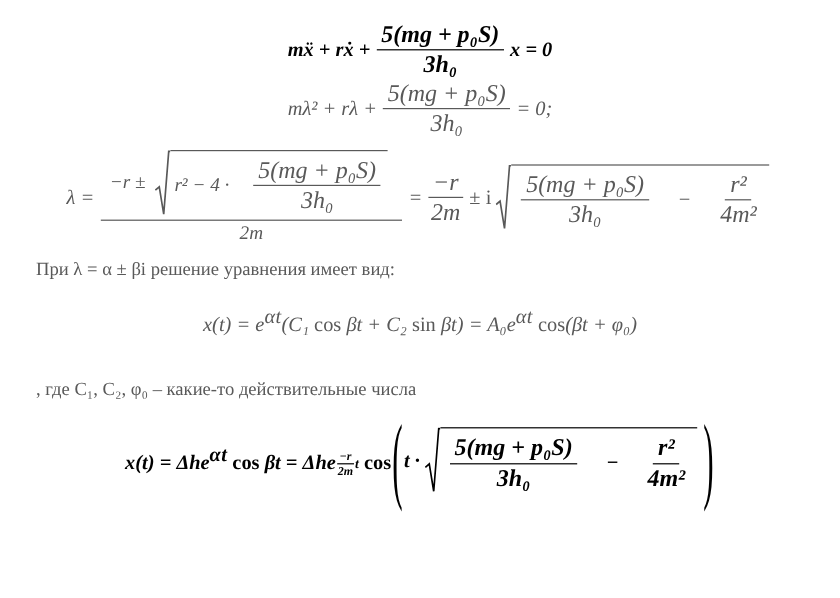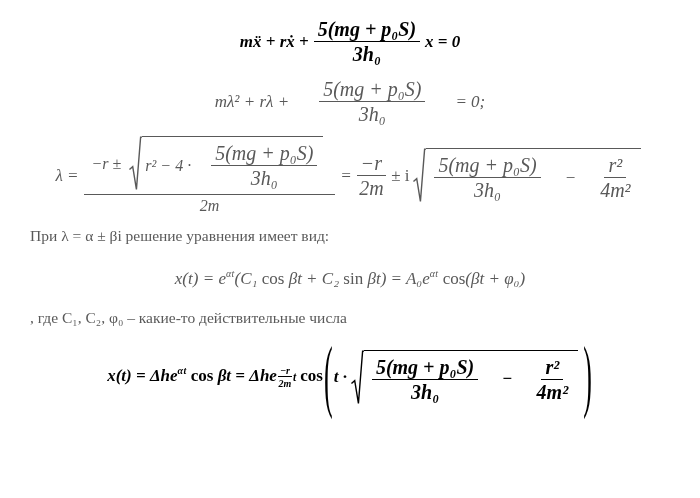--- a/index.html
+++ b/index.html
@@ -15,21 +15,21 @@
   .para .mi { }
 
   
   .eq {
     display:flex; justify-content:center; align-items:center;
     font-size:17px; color:#595959; font-style:italic;
   }
   .eq.black { color:#000000; font-weight:700; }
   .run { font-style:italic; white-space:pre; }
   .rm { font-style:normal; }
-  sup.exp { font-size:10px; vertical-align:super; letter-spacing:.3px; }
+  sup.exp { font-size:17px; vertical-align:super; letter-spacing:.3px; }
 
   
   .frac {
     display:inline-flex; flex-direction:column; align-items:center;
     font-size:20px; line-height:1.12; font-style:italic; margin:0 5px;
     text-align:center;
   }
   .frac .num { border-bottom:1.3px solid currentColor; padding:0 4px 1px 4px; display:inline-flex; align-items:center; justify-content:center; white-space:pre; }
   .frac .den { padding-top:1px; white-space:pre; }
 
@@ -57,25 +57,25 @@
 
   
   .supfrac { display:inline-flex; align-items:center; vertical-align:7px; }
   .supfrac .frac { font-size:10px; line-height:1.1; margin:0 1px 0 1px; }
   .supfrac .frac .num { border-bottom-width:1px; padding:0 2px 0 2px; }
   .supfrac .exp-t { font-size:11.5px; font-style:italic; }
 
   
   .eq-main            { margin-top:2px; min-height:46px; }
   .para-characteristic{ margin-top:19px; }
-  .eq-characteristic  { margin-top:11px; min-height:50px;gap:25px; }
+  .eq-characteristic  { min-height:50px; }
   .eq-lambda          { margin-top:9px;  min-height:78px; }
   .para-solution      { margin-top:11px; }
   .eq-general         { margin-top:19px; min-height:26px; }
-  .para-constants     { margin-top:17px; }
+  .para-constants     { margin-top:34px; }
   .para-initial       { margin-top:15px; }
   .eq-final           { margin-top:7px;  min-height:84px; }
 </style>
 </head>
 <body>
 
 <div class="page">
 
   <div class="eq black eq-main">
     <span class="run">mẍ + rẋ +</span>

